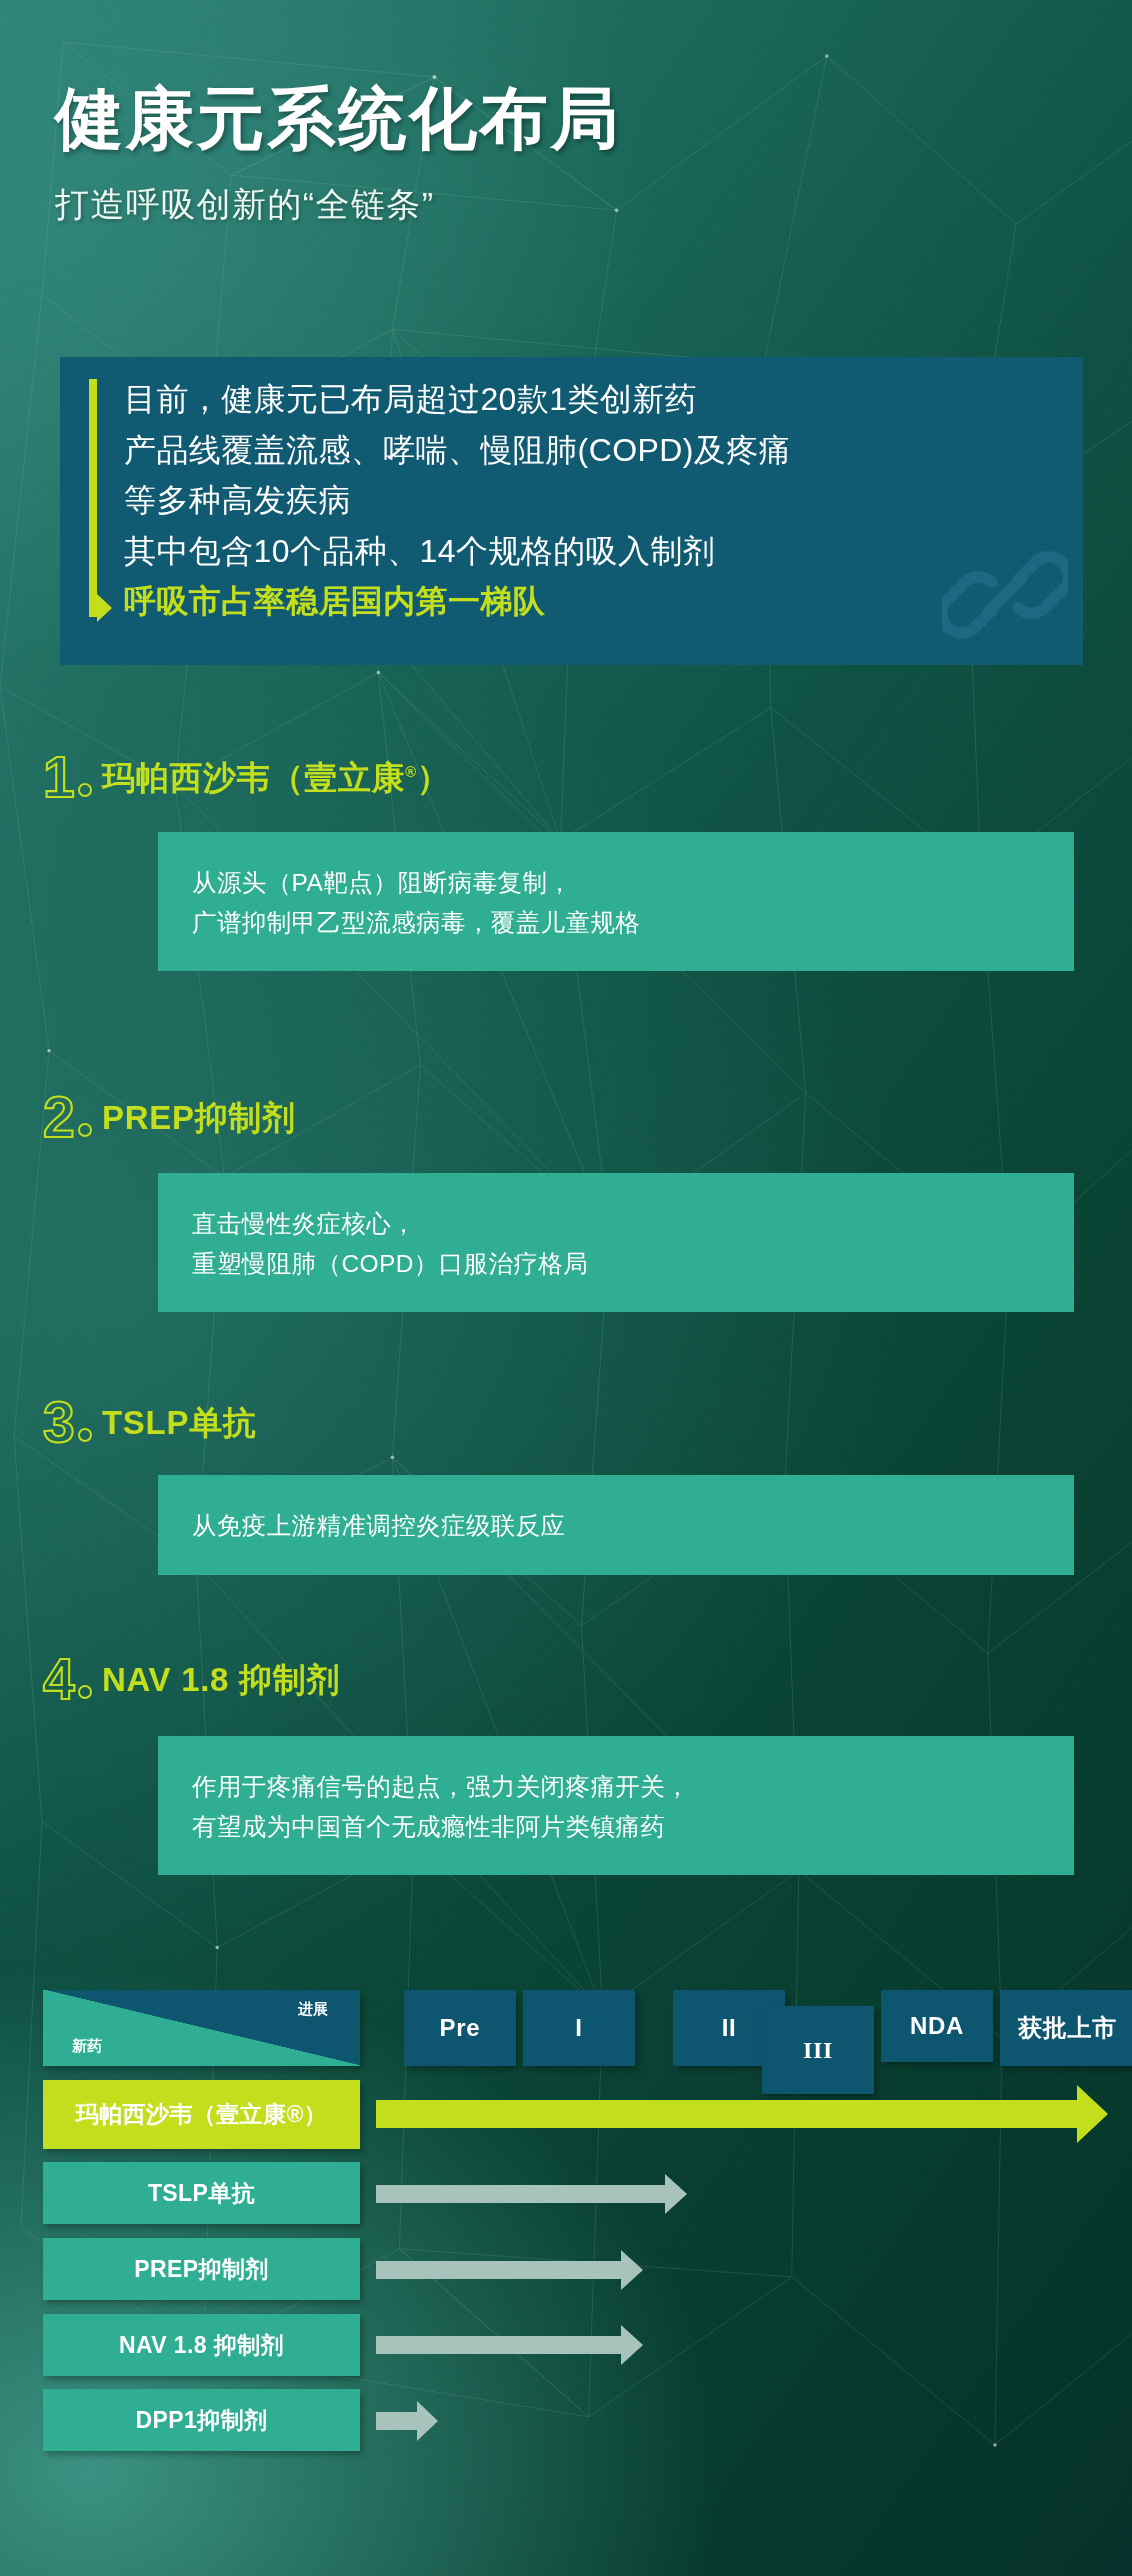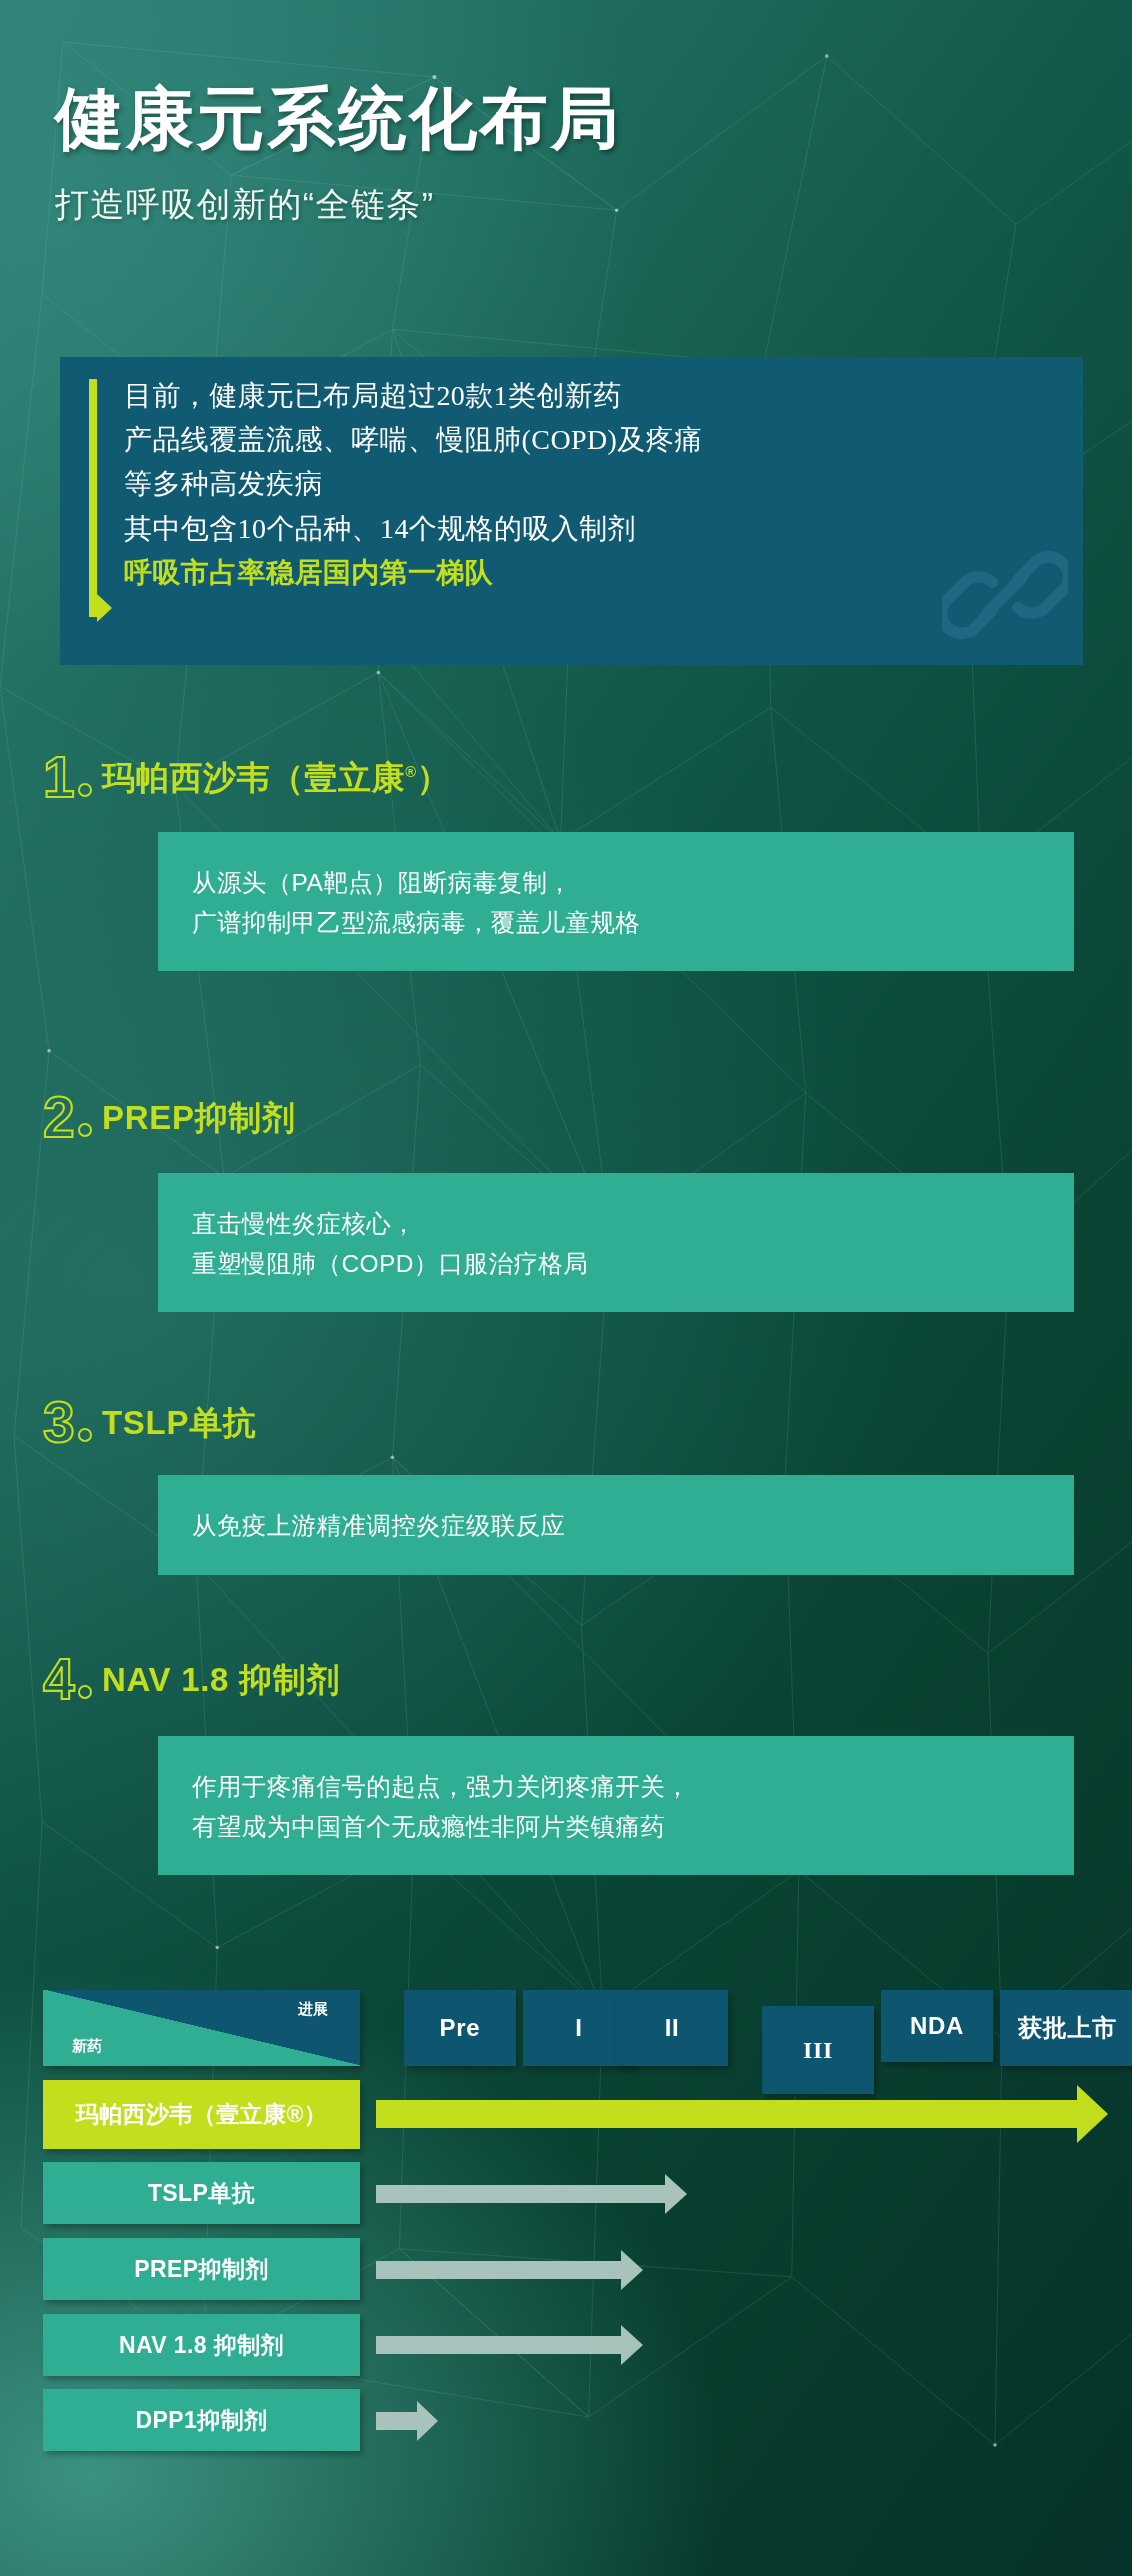--- a/index.html
+++ b/index.html
@@ -44,23 +44,22 @@
     opacity:0.30; color:#3e8ba4;
   }
   .ibar { position:absolute; left:29px; top:22.4px; width:8.4px; height:238px; background:#c3de1c; }
   .iarrow {
     position:absolute; left:37px; top:237px;
     width:0; height:0; border-top:14.7px solid transparent; border-bottom:14.7px solid transparent;
     border-left:15.4px solid #c3de1c;
   }
   .ilines { position:absolute; left:64px; top:17px; width:897px; }
   .ilines p {
-    font-size:28px; line-height:1.58; color:#ffffff; white-space:nowrap;
+    font-size:32px; line-height:1.58; color:#ffffff; white-space:nowrap;
     letter-spacing:0.4px;
-    font-family:Liberation Serif, serif;
   }
   .ilines p.hl { color:#c3de1c; font-weight:bold; }
 
   
   .sec { position:absolute; left:0; width:1133px; }
   .sechead { position:absolute; left:43px; display:flex; align-items:flex-end; }
   .num {
     font-size:57px; font-weight:bold; line-height:0.92;
     color:transparent; -webkit-text-stroke:2.1px #c3de1c;
     letter-spacing:0; font-family:"Liberation Sans","DejaVu Sans",sans-serif;
@@ -225,21 +224,21 @@
 
   <div class="pipe">
 
     <div class="splitcell cellshadow">
       <span class="lbl a">新药</span>
       <span class="lbl b">进展</span>
     </div>
 
     <div class="hdrcell cellshadow" style="left:378px; top:7px; width:112px; height:76px;">Pre</div>
     <div class="hdrcell cellshadow" style="left:497px; top:7px; width:112px; height:76px;">I</div>
-    <div class="hdrcell cellshadow" style="left:590px; top:7px; width:112px; height:76px;">II</div>
+    <div class="hdrcell cellshadow" style="left:647px; top:7px; width:112px; height:76px;">II</div>
     <div class="hdrcell cellshadow" style="left:736px; top:23px; width:112px; height:88px;font-family:Liberation Serif, serif;">III</div>
     <div class="hdrcell cellshadow" style="left:855px; top:7px; width:112px; height:72px;">NDA</div>
     <div class="hdrcell cellshadow" style="left:974px; top:7px; width:135px; height:76px;">获批上市</div>
 
     <div class="drugcell accent cellshadow" style="top:97px; width:317px; height:69px;">玛帕西沙韦（壹立康®）</div>
     <div class="arrowwrap big" style="left:376px; top:103px; height:56px;">
       <div class="arrowbar" style="width:701px; background:#c3de1c;"></div>
       <div class="arrowhead" style="border-left:31px solid #c3de1c;"></div>
     </div>
 

